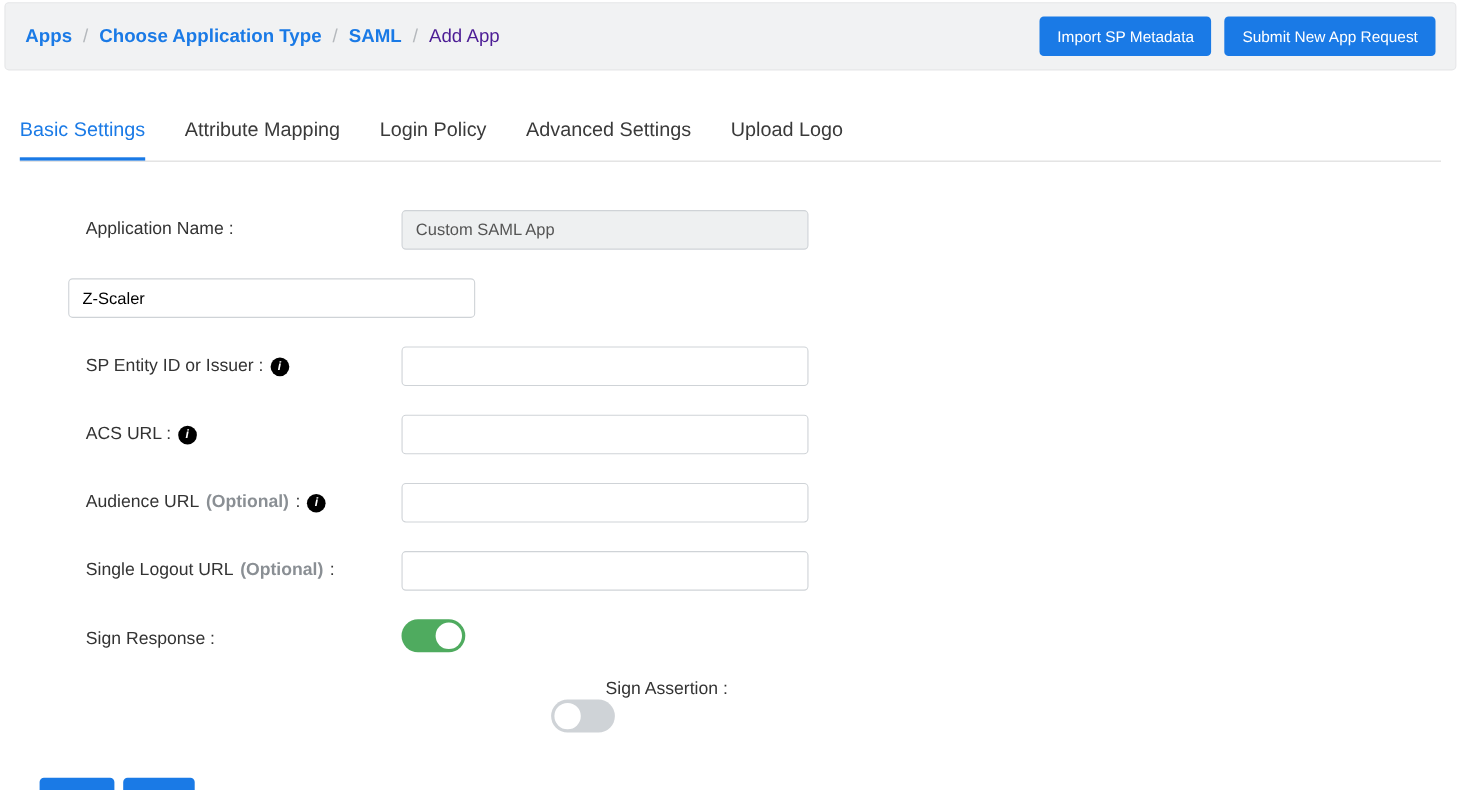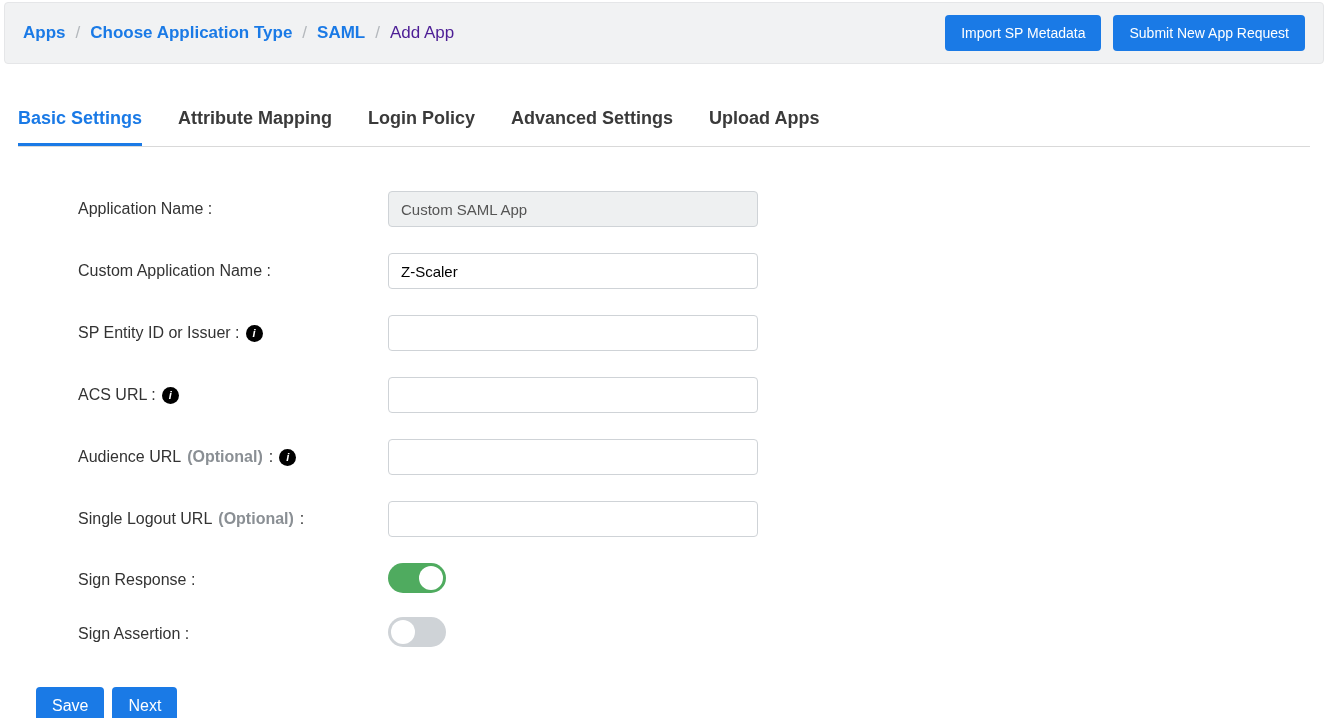--- a/index.html
+++ b/index.html
@@ -26,27 +26,27 @@
     }
     .btn-primary.footer { padding: 10px 16px; font-size: 16px; }
 
     .content { padding: 0 18px 20px 18px; }
 
     .tabs {
       display: flex; gap: 36px; margin-top: 44px;
       border-bottom: 1px solid #d9d9d9;
     }
     .tab {
-      padding: 0 0 14px 0; font-size: 18px; font-weight: 700;
+      padding: 0 0 14px 0; font-size: 18px; font-weight: 400;
       color: #3a3a3a; cursor: pointer; border-bottom: 3px solid transparent;
     }
     .tab.active { color: #1a7ae6; border-bottom-color: #1a7ae6; }
 
     .form { margin: 44px 0 30px 44px; }
-    .form-row { display: flex; align-items: center; margin-bottom: 26px; gap: 23px; }
+    .form-row { display: flex; align-items: center; margin-bottom: 26px; }
     .form-row .label { width: 303px; padding-left: 16px; font-size: 16px; color: #333; display: flex; align-items: center; gap: 6px; }
     .optional { color: #8a8f94; font-weight: bold; }
 
     .info-icon {
       display: inline-flex; align-items: center; justify-content: center;
       width: 17px; height: 17px; font-size: 11px; font-weight: 700;
       background: #000; color: #fff; border-radius: 50%; font-style: italic;
       cursor: help;
     }
 
@@ -92,34 +92,33 @@
   </div>
 </div>
 
 <div class="content">
 
   <div class="tabs">
     <div class="tab active">Basic Settings</div>
     <div class="tab">Attribute Mapping</div>
     <div class="tab">Login Policy</div>
     <div class="tab">Advanced Settings</div>
-    <div class="tab">Upload Apps</div>
+    <div class="tab">Upload Logo</div>
   </div>
 
   <div class="form">
 
     <div class="form-row">
       <div class="label">Application Name :</div>
       <div class="field">
         <input class="input readonly" readonly="" value="Custom SAML App" style="">
       </div>
     </div>
 
     <div class="form-row">
-      <div class="label">Custom Application Name :</div>
       <div class="field">
         <input class="input" value="Z-Scaler" style="">
       </div>
     </div>
 
     <div class="form-row">
       <div class="label">
         <span>SP Entity ID or Issuer :</span>
         <span class="info-icon">i</span>
       </div>
@@ -161,21 +160,21 @@
       </div>
     </div>
 
     <div class="form-row" style="margin-bottom:20px;">
       <div class="label">Sign Response :</div>
       <div class="field">
         <div class="toggle on"><div class="knob"></div></div>
       </div>
     </div>
 
-    <div class="form-row" style="margin-bottom:36px;">
+    <div class="form-row" style="margin-bottom:36px;flex-direction:column;">
       <div class="label">Sign Assertion :</div>
       <div class="field">
         <div class="toggle off"><div class="knob"></div></div>
       </div>
     </div>
 
   </div>
 
   <div class="footer-actions">
     <button class="btn-primary footer">Save</button>

